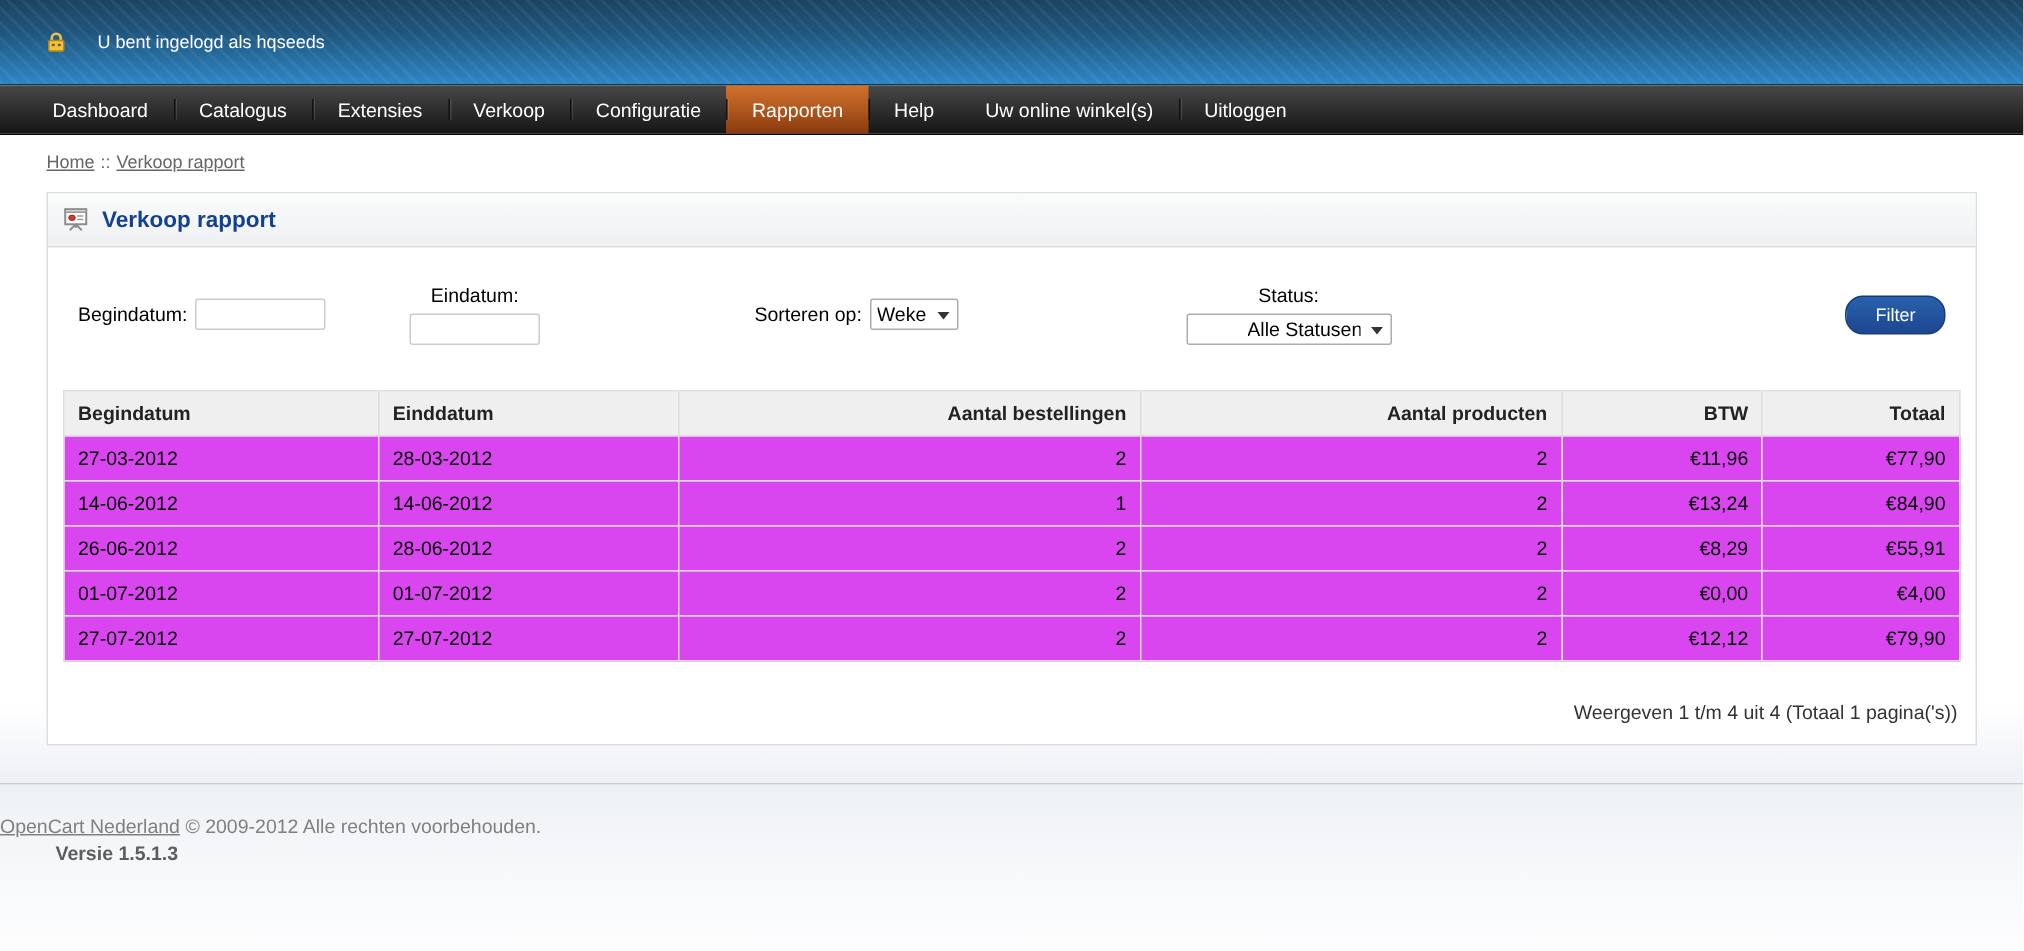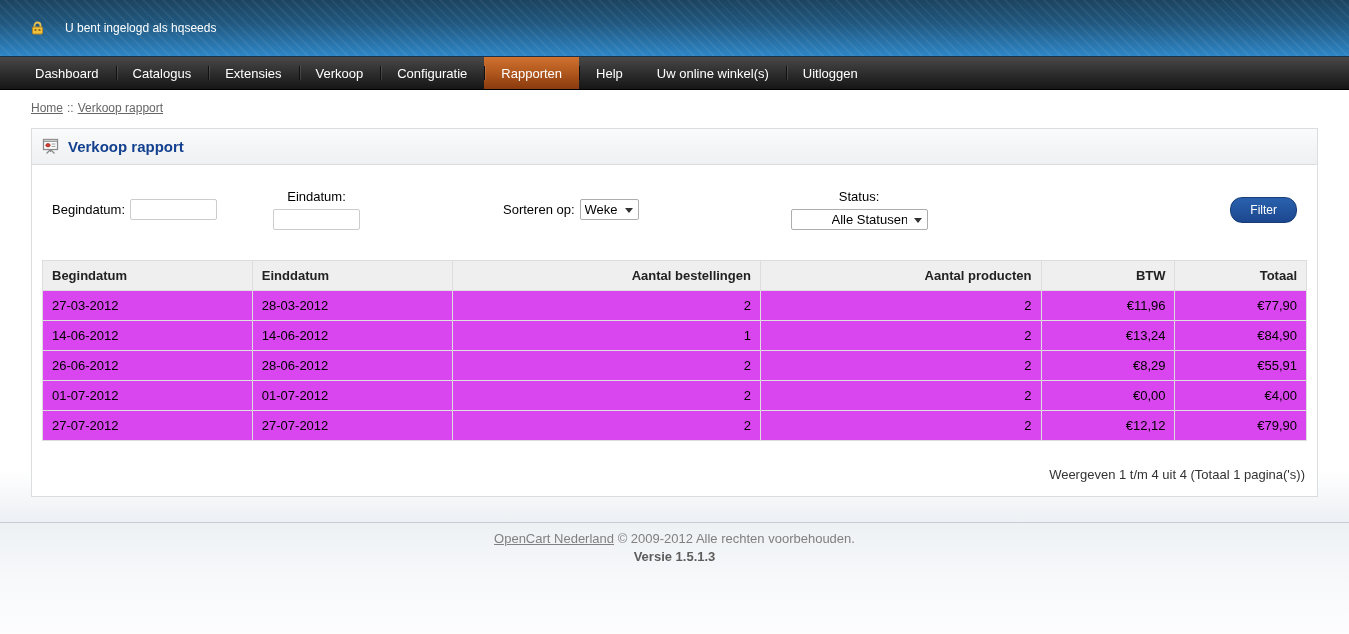--- a/index.html
+++ b/index.html
@@ -104,24 +104,24 @@
   table.report td { background:#d946ef; color:#000; }
   table.report th.num, table.report td.num { text-align:right; }
   .c1{width:16.6%}.c2{width:15.8%}.c3{width:24.4%}.c4{width:22.2%}.c5{width:10.6%}.c6{width:10.4%}
 
   .pagination { text-align:right; font-size:13px; color:#333; margin-top:26px; padding-right:2px; }
 
   
   .app-footer {
     height:112px; border-top:1px solid #c8cdd3;
     background:linear-gradient(180deg,#eef1f4 0%, #f7f9fb 55%, #fdfdfe 100%);
-    text-align:center; padding-top:8px; font-size:13px; color:#808080;
+    padding-top:20px; font-size:13px; color:#808080;
   }
   .app-footer a { color:#808080; text-decoration:underline; cursor:pointer; }
-  .footer-version { font-weight:bold; color:#5d5d5d; margin-top:3px; }
+  .footer-version { font-weight:bold; color:#5d5d5d; margin-top:3px;margin-left:37px; }
 
   .icon-svg { display:block; }
 </style>
 </head>
 <body>
 
 <header class="app-header">
   <div class="login-status">
     <span>
       <svg class="icon-svg" width="15" height="14" viewBox="0 0 15 14">

